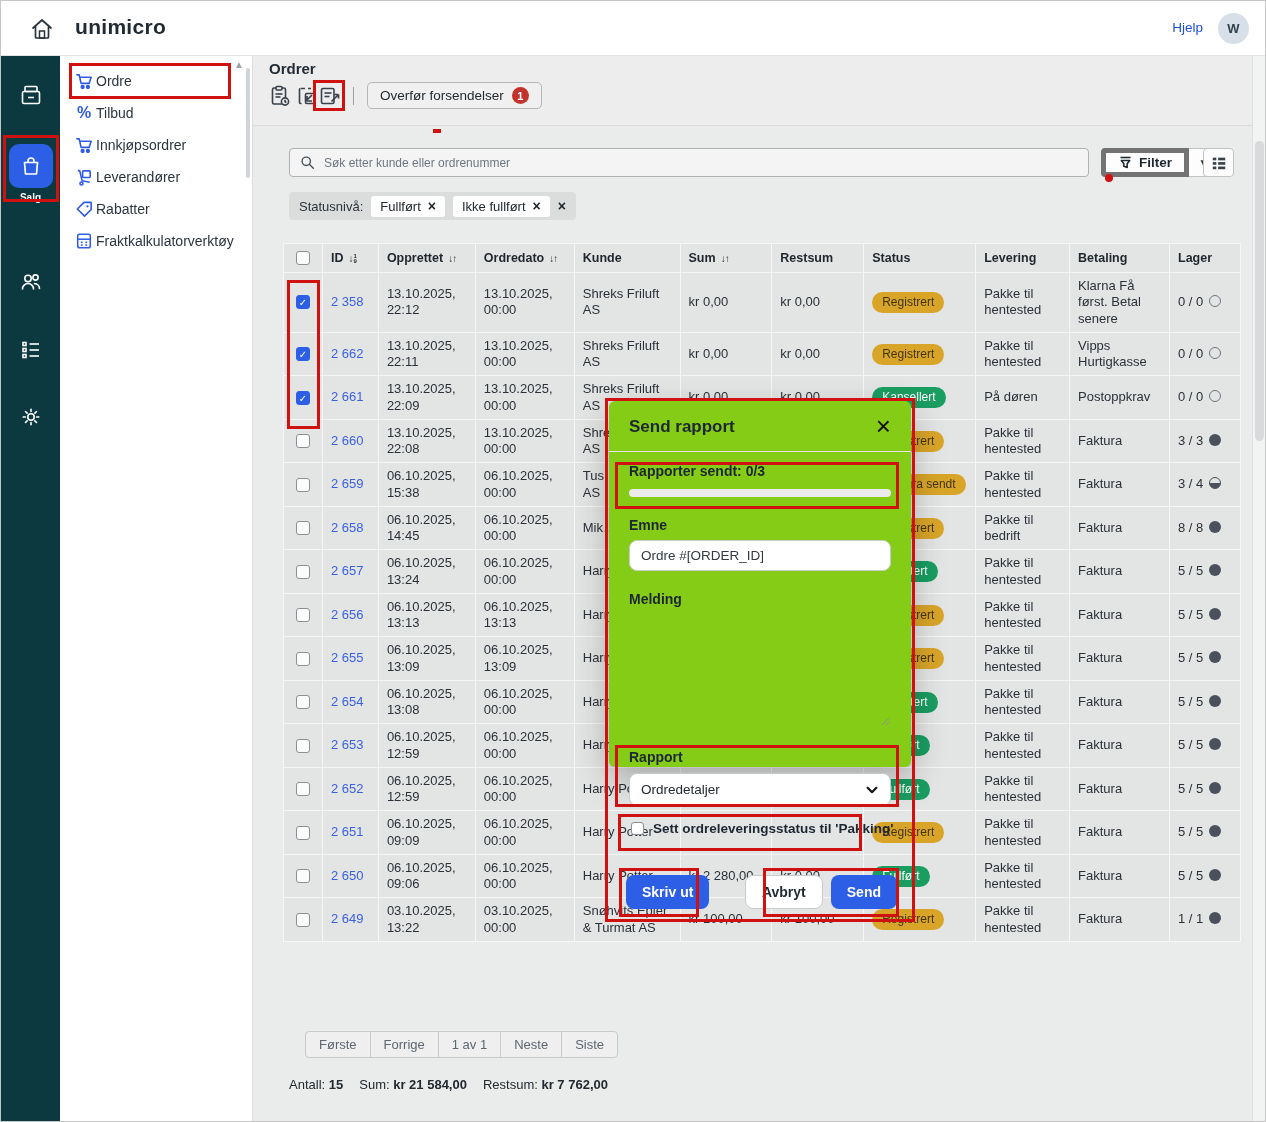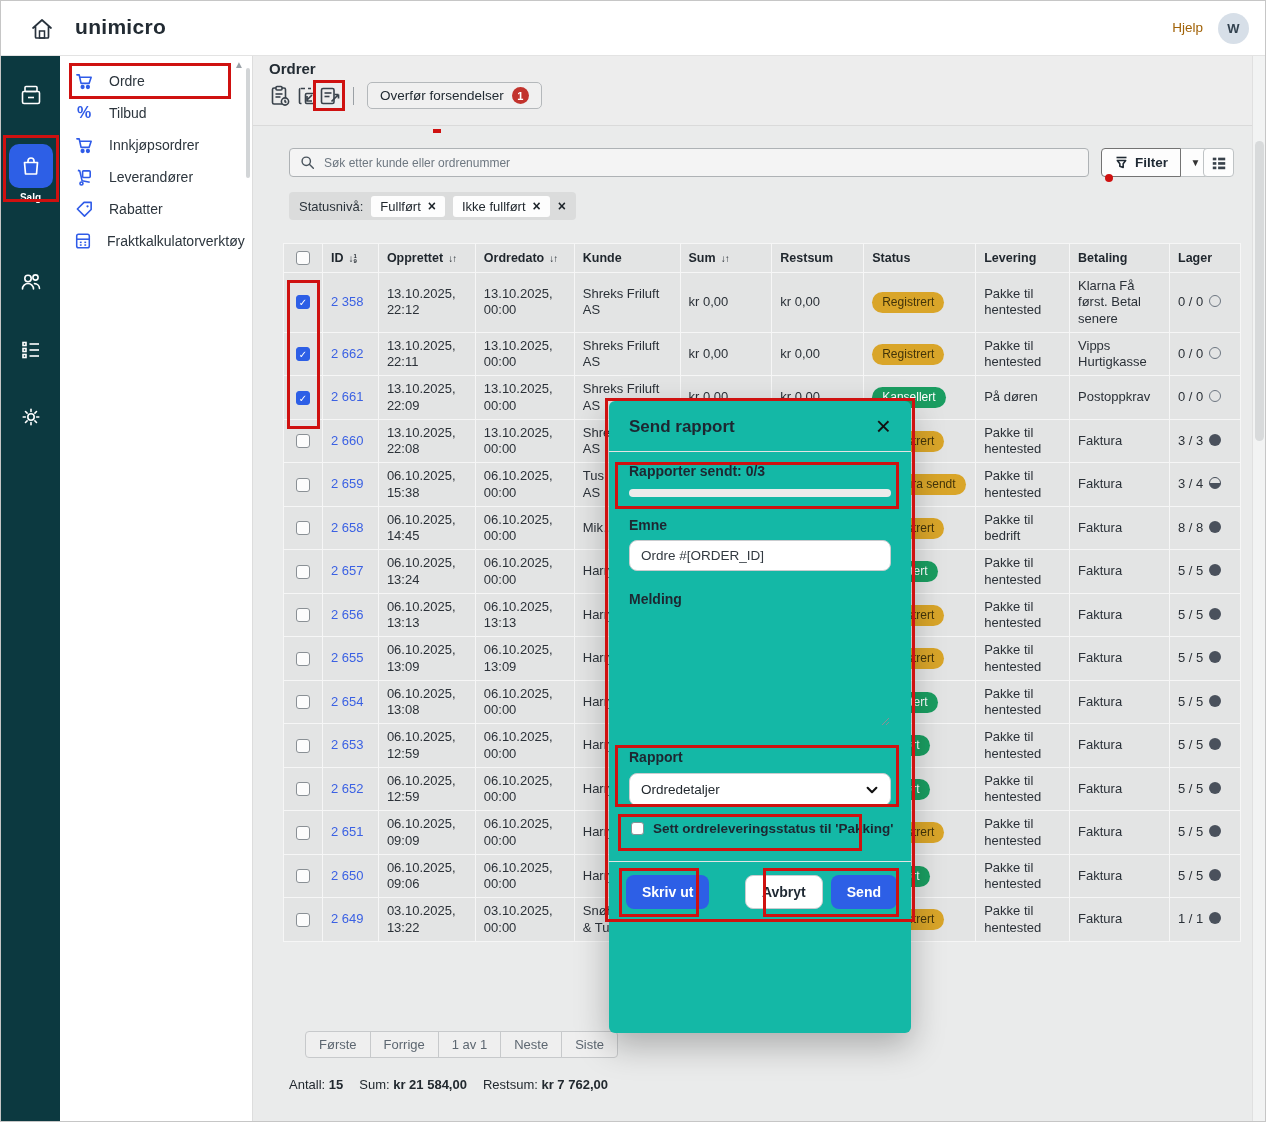--- a/index.html
+++ b/index.html
@@ -3,55 +3,55 @@
 <meta charset="utf-8">
 <style>
   html,body{margin:0;padding:0;background:#fff;}
   *{box-sizing:border-box;font-family:"Liberation Sans","DejaVu Sans",sans-serif;}
   .page{position:relative;width:1266px;height:1122px;background:#eaebeb;overflow:hidden;border:1px solid #c6c6c6;}
 
   
   .topbar{position:absolute;left:0;top:0;width:1266px;height:55px;background:#ffffff;border-bottom:1px solid #e3e3e3;z-index:5;}
   .home-btn{position:absolute;left:26px;top:13px;width:30px;height:30px;}
   .logo{position:absolute;left:74px;top:14px;font-size:21px;font-weight:700;color:#222b33;letter-spacing:.3px;}
-  .help-link{position:absolute;right:64px;top:19px;font-size:13.5px;color:#a16207;}
+  .help-link{position:absolute;right:64px;top:19px;font-size:13.5px;color:#1d4ed8;}
   .avatar{position:absolute;right:18px;top:12px;width:31px;height:31px;border-radius:50%;background:#d7dfe8;color:#33424f;
           font-size:13px;font-weight:600;display:flex;align-items:center;justify-content:center;}
 
   
   .rail{position:absolute;left:0;top:55px;width:59px;height:1067px;background:#0c3940;z-index:5;}
   .rail-item{position:absolute;left:0;width:59px;display:flex;flex-direction:column;align-items:center;}
   .rail-ico{width:26px;height:26px;display:flex;align-items:center;justify-content:center;}
   .rail-active{width:44px;height:44px;border-radius:10px;background:#2d5fe6;display:flex;align-items:center;justify-content:center;}
   .rail-label{color:#fff;font-size:10px;font-weight:700;margin-top:4px;}
 
   
   .sidenav{position:absolute;left:59px;top:55px;width:193px;height:1067px;background:#ffffff;border-right:1px solid #ddd;z-index:5;}
   .snav-scroll-up{position:absolute;right:8px;top:3px;color:#9aa1a7;font-size:10px;}
   .snav-thumb{position:absolute;right:2px;top:12px;width:4px;height:110px;background:#d2d5d7;border-radius:2px;}
-  .snav-item{position:absolute;left:14px;height:32px;display:flex;align-items:center;gap:15px;width:165px;}
+  .snav-item{position:absolute;left:14px;height:32px;display:flex;align-items:center;gap:2px;width:165px;}
   .snav-ico{width:20px;height:20px;display:flex;align-items:center;justify-content:center;color:#2f5be8;font-weight:700;}
   .snav-label{font-size:14px;color:#2c353d;}
 
   
   .main-head{position:absolute;left:252px;top:55px;width:1014px;height:70px;background:#ededed;border-bottom:1px solid #dadada;}
   .page-title{position:absolute;left:268px;top:59px;font-size:15px;font-weight:700;color:#222b33;}
   .tool-ico{position:absolute;top:82px;width:26px;height:26px;display:flex;align-items:center;justify-content:center;cursor:pointer;}
   .tool-sep{position:absolute;left:352px;top:86px;width:1px;height:18px;background:#9aa0a5;}
   .transfer-btn{position:absolute;left:366px;top:81px;height:27px;background:#f0f0f0;border:1px solid #b4b8bb;border-radius:5px;
                 display:flex;align-items:center;gap:8px;padding:0 12px;font-size:13.5px;color:#222b33;}
   .transfer-badge{width:17px;height:17px;border-radius:50%;background:#c2332d;color:#fff;font-size:11px;font-weight:700;
                   display:flex;align-items:center;justify-content:center;}
 
   
   .search-box{position:absolute;left:288px;top:147px;width:800px;height:29px;background:#f4f4f4;border:1px solid #aeb2b5;border-radius:4px;
               display:flex;align-items:center;padding:0 10px;gap:9px;}
   .search-ph{font-size:12px;color:#6d7780;}
   .filter-group{position:absolute;left:1100px;top:147px;height:29px;display:flex;}
-  .filter-main{background:#fdfdfd;border:1px solid #737373;border-radius:4px 0 0 4px;display:flex;align-items:center;gap:6px;
+  .filter-main{background:#fdfdfd;border:5px solid #737373;border-radius:4px 0 0 4px;display:flex;align-items:center;gap:6px;
                padding:0 12px;font-size:13.5px;font-weight:600;color:#1f2933;position:relative;}
   .filter-caret{background:#fdfdfd;border:1px solid #bfc3c5;border-left:none;border-radius:0 4px 4px 0;width:30px;
                 display:flex;align-items:center;justify-content:center;font-size:10px;color:#333;}
   .view-btn{position:absolute;left:1202px;top:147px;width:31px;height:29px;background:#fdfdfd;border:1px solid #bfc3c5;border-radius:4px;
             display:flex;align-items:center;justify-content:center;}
   .chips-wrap{position:absolute;left:288px;top:191px;height:28px;background:#dbdcdc;border-radius:4px;display:inline-flex;
               align-items:center;gap:8px;padding:0 10px;}
   .chips-label{font-size:13px;color:#2b333b;}
   .chip{background:#fdfdfd;border-radius:3px;padding:3px 9px;font-size:13px;color:#22292f;display:flex;align-items:center;gap:7px;}
   .chip-x,.chips-clear{font-weight:900;font-size:14px;color:#1c2329;line-height:1;cursor:pointer;}
@@ -77,21 +77,21 @@
 
   
   .pager{position:absolute;left:288px;top:1030px;display:flex;}
   .pager button{height:27px;padding:0 13px;font-size:13px;color:#5d6771;background:#efefef;border:1px solid #c7c9cb;margin-left:-1px;cursor:pointer;}
   .pager button:first-child{border-radius:4px 0 0 4px;margin-left:16px;}
   .pager button:last-child{border-radius:0 4px 4px 0;}
   .totals{position:absolute;left:288px;top:1076px;font-size:13px;color:#22292f;display:flex;gap:16px;}
   .totals b{font-weight:700;}
 
   
-  .modal{position:absolute;left:608px;top:400px;width:302px;height:632px;background:#14b8a6;border-radius:6px;z-index:20;
+  .modal{position:absolute;left:608px;top:400px;width:302px;height:366px;background:#84cc16;border-radius:6px;z-index:20;
          box-shadow:0 12px 34px rgba(0,0,0,.28);padding:0 20px;}
   .modal-title{position:absolute;left:20px;top:16px;font-size:17px;font-weight:700;color:#1d2731;}
   .modal-close{position:absolute;right:14px;top:6px;font-size:26px;color:#111;cursor:pointer;line-height:1;padding:6px;}
   .modal-hr{position:absolute;left:0;width:302px;height:1px;background:#e4e4e4;}
   .m-progress-label{position:absolute;left:20px;top:62px;font-size:14px;font-weight:700;color:#1d2731;}
   .m-progress{position:absolute;left:20px;top:88px;width:262px;height:8px;border-radius:4px;background:#ebebeb;}
   .m-label{position:absolute;left:20px;font-size:14px;font-weight:700;color:#1d2731;}
   .m-input{position:absolute;left:20px;width:262px;height:31px;border:1px solid #c9cccf;border-radius:8px;background:#fff;
            font-size:13.5px;color:#333a41;padding:0 11px;}
   .m-textarea{position:absolute;left:20px;top:212px;width:262px;height:112px;border:1px solid #c9cccf;border-radius:8px;background:#fff;

